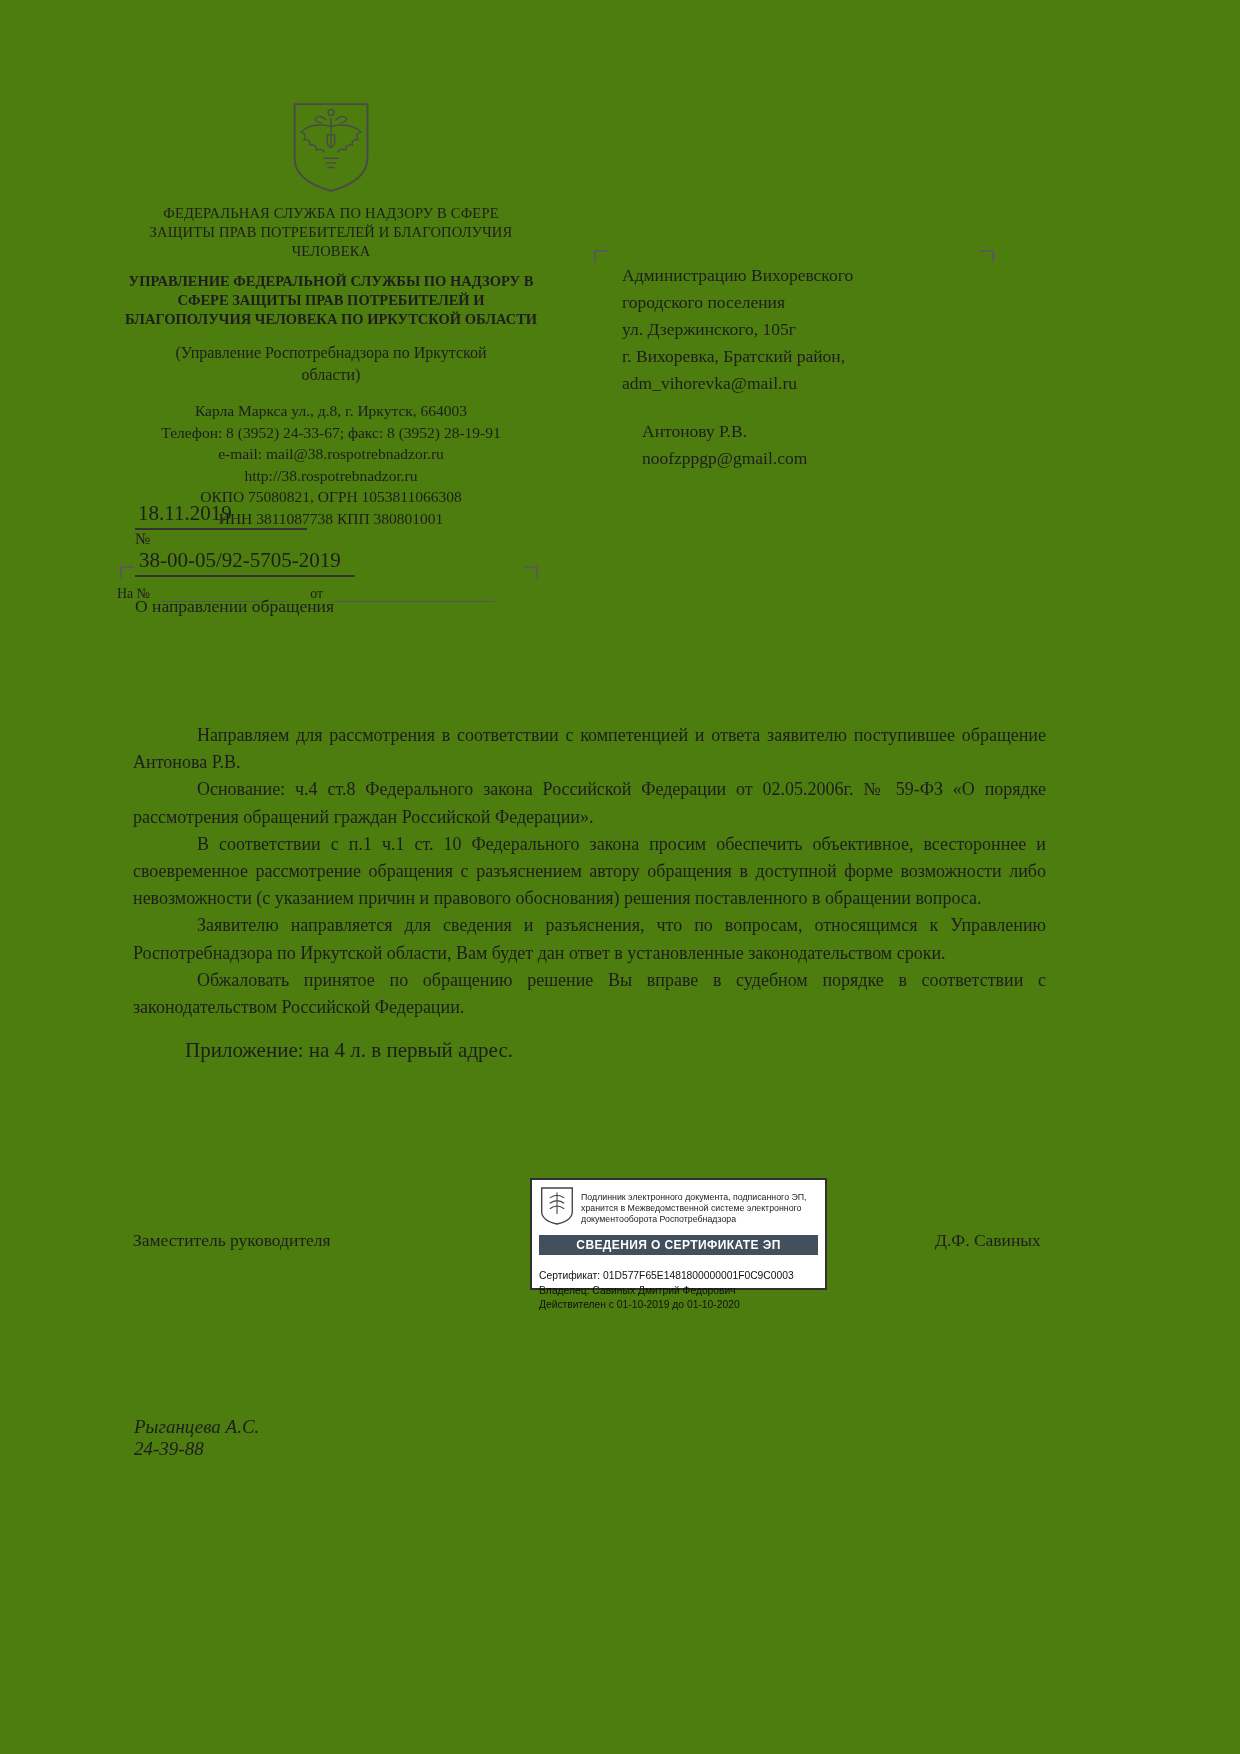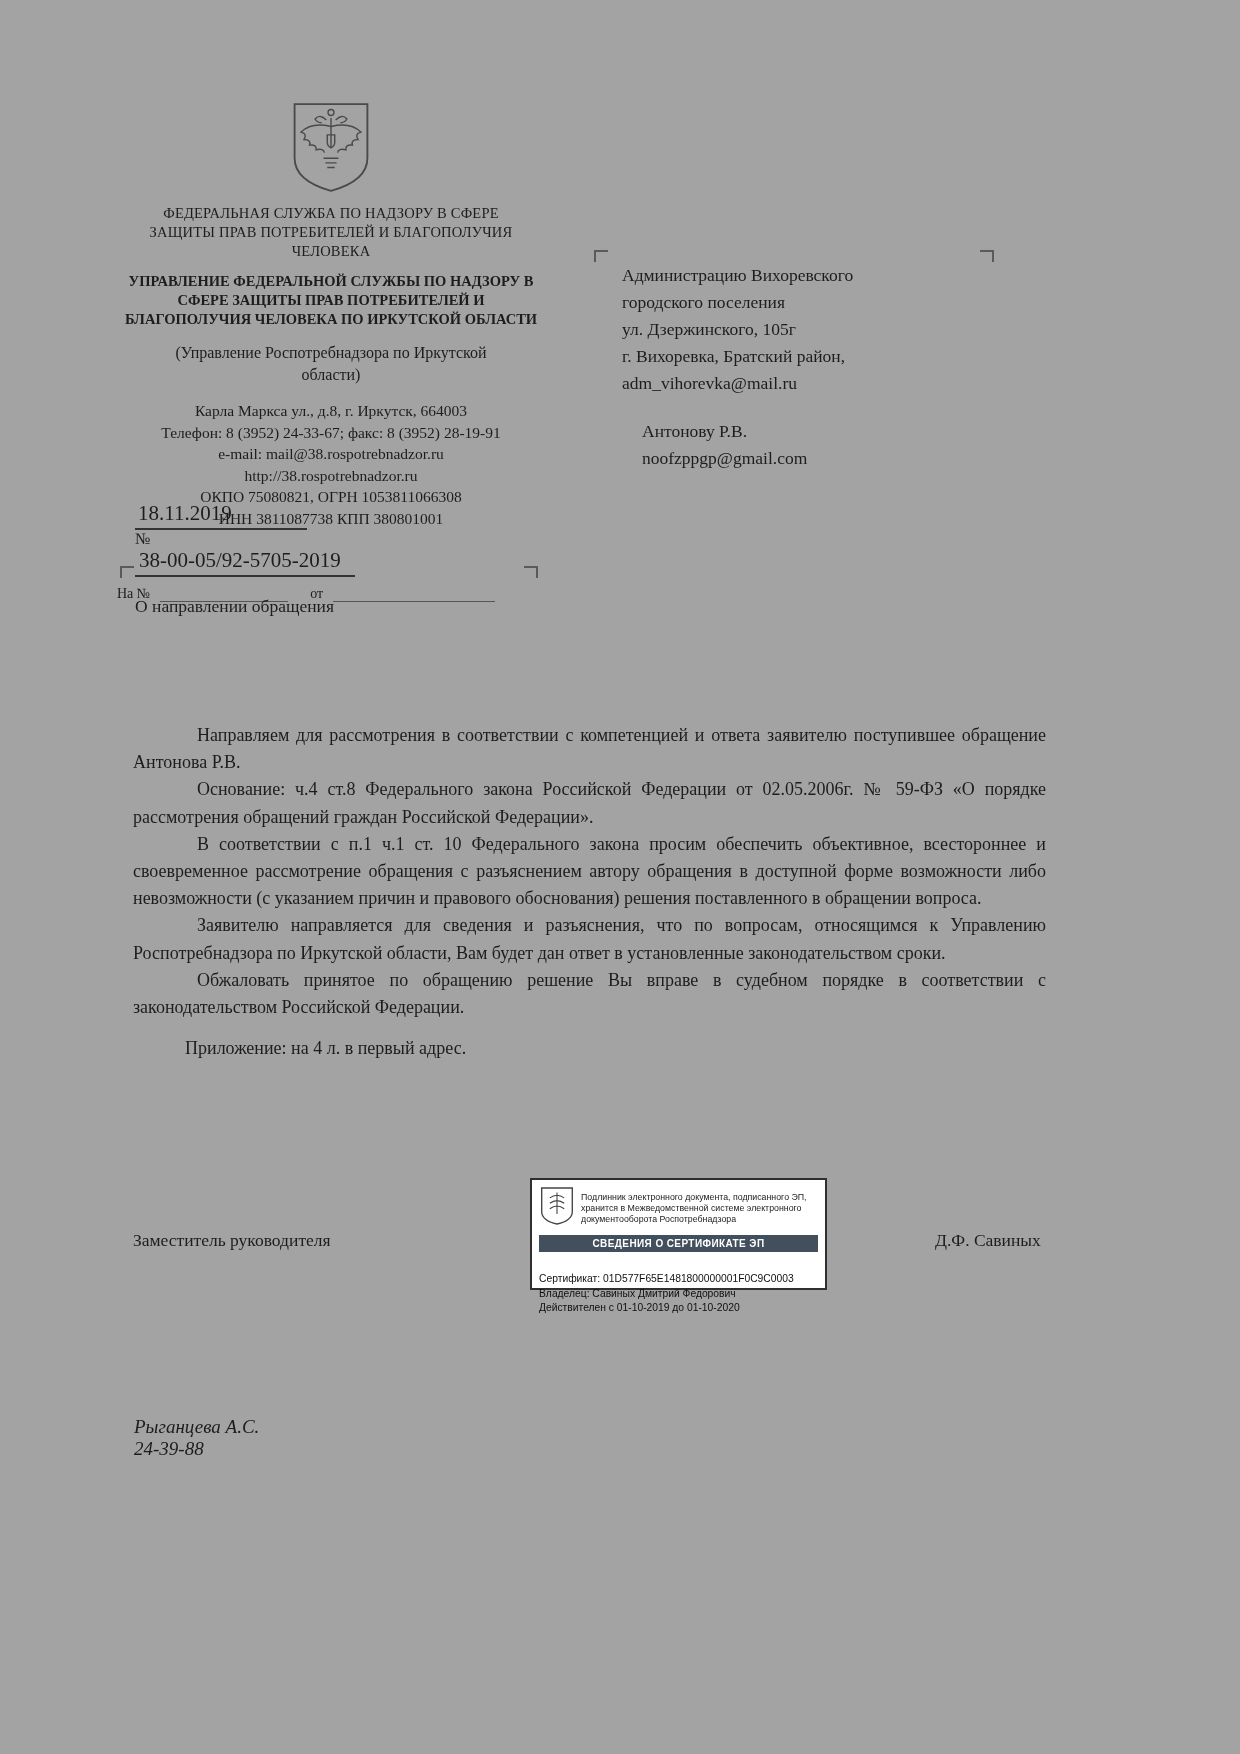--- a/index.html
+++ b/index.html
@@ -1,21 +1,21 @@
 <!DOCTYPE html>
 <html><head>
 <meta charset="utf-8">
 <style>
   * { margin:0; padding:0; box-sizing:border-box; }
   html,body { background:#ffffff; }
   body {
     width:1240px; height:1754px; position:relative;
     font-family:"Liberation Serif", serif; color:#1d1d1d;
   }
-  .page { position:absolute; inset:0; background:#a3a3a3; overflow:hidden; }
+  .page { position:absolute; inset:0; background:#4d7c0f; overflow:hidden; }
 
   
   .letterhead { position:absolute; left:110px; top:100px; width:442px; text-align:center; }
   .emblem svg { display:inline-block; }
   .lh-service { margin:6px auto 0; width:402px; font-size:14.5px; line-height:19px; letter-spacing:.2px; }
   .lh-dept { margin:11px auto 0; width:420px; font-size:14.5px; line-height:19px; font-weight:bold; }
   .lh-short { margin:13px auto 0; width:320px; font-size:16px; line-height:22px; }
   .lh-contacts { margin-top:14px; font-size:15.5px; line-height:21.5px; }
 
   
@@ -38,37 +38,37 @@
   .ref-blank.b1 { width:128px; margin-left:10px; }
   .ref-label2 { margin-left:22px; }
   .ref-blank.b2 { width:162px; margin-left:10px; }
 
   
   .subject { position:absolute; left:135px; top:596px; font-size:17.5px; }
 
   
   .body-text { position:absolute; left:133px; top:722px; width:913px; }
   .body-text p { font-size:18px; line-height:27.2px; text-align:justify; text-indent:64px; }
-  .attachment { margin-top:17px; font-size:18px; padding-left:52px; }
+  .attachment { margin-top:17px; font-size:21px; padding-left:52px; }
 
   
   .sig-title { position:absolute; left:133px; top:1230px; font-size:17.5px; }
   .sig-name  { position:absolute; left:935px; top:1230px; font-size:17.5px; }
 
   
   .stamp {
     position:absolute; left:530px; top:1178px; width:297px; height:112px;
     border:2px solid #2f2f2f; background:#fff; padding:5px 7px 4px;
     font-family:"Liberation Sans", sans-serif;
   }
   .stamp-head { display:flex; align-items:center; gap:6px; }
   .stamp-notice { font-size:8.8px; line-height:11px; color:#222; text-align:left; }
   .stamp-bar {
-    margin:4px 0 20px; padding:3px 0; background:#42505e; color:#fff;
-    font-size:10px; font-weight:bold; text-align:center; letter-spacing:.4px;
+    margin:4px 0 14px; padding:3px 0; background:#42505e; color:#fff;
+    font-size:12px; font-weight:bold; text-align:center; letter-spacing:.4px;
   }
   .stamp-line { font-size:10.3px; line-height:14.5px; color:#101010; }
 
   
   .footer { position:absolute; left:134px; top:1416px; font-size:19px; line-height:22px;font-style:italic; }
 </style>
 </head>
 <body>
 
 <div class="page">

